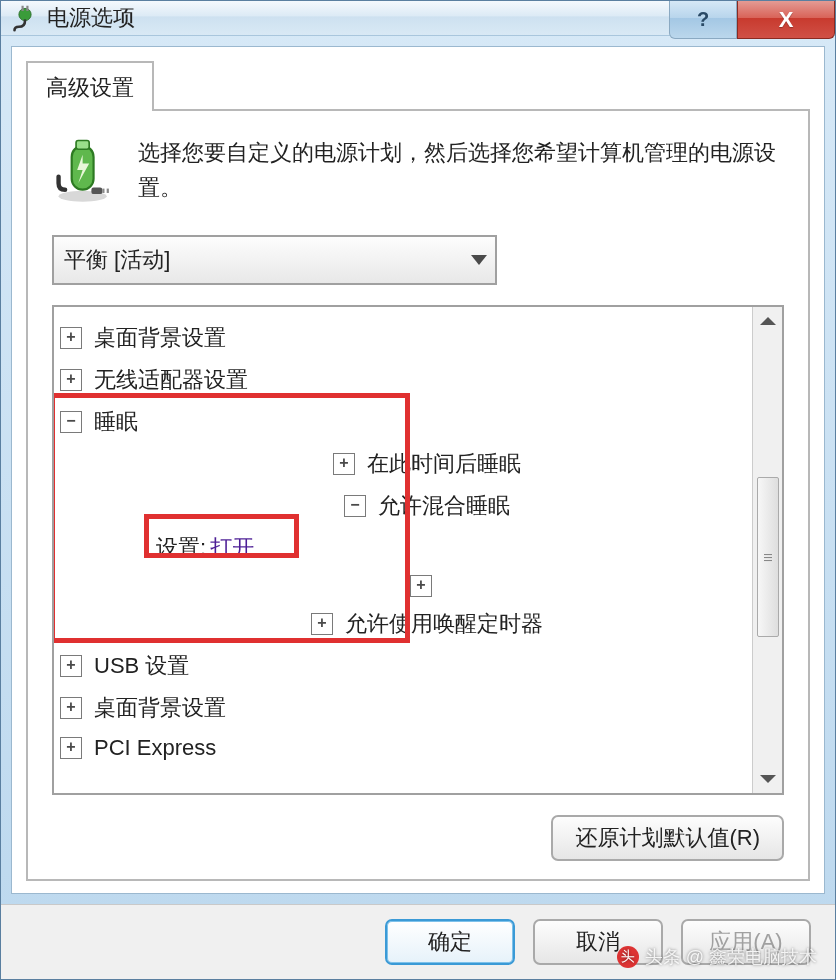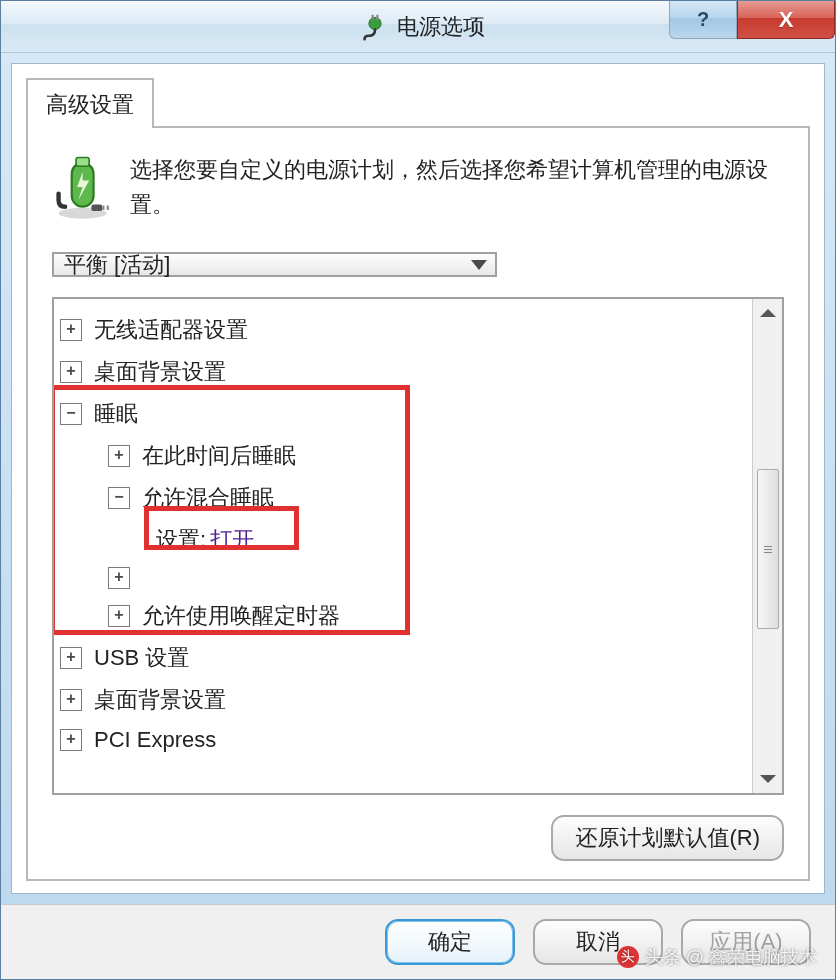--- a/index.html
+++ b/index.html
@@ -14,28 +14,27 @@
   .window {
     width: 836px;
     height: 980px;
     background: linear-gradient(to bottom, #d7e9f7 0%, #bcd8ee 100%);
     border: 1px solid #5a7fa0;
     position: relative;
     display: flex;
     flex-direction: column;
   }
   .titlebar {
-    height: 52px;
+    height: 35px;
     background: linear-gradient(to bottom, #f4f9fd 0%, #dceaf5 45%, #cde1f0 46%, #d9e9f5 100%);
     display: flex;
     align-items: center;
     padding: 0 0 0 10px;
     border-bottom: 1px solid #a9c6dd;
     position: relative;
-    justify-content: center;
   }
   .title-icon {
     width: 28px;
     height: 28px;
     margin-right: 8px;
     display: flex;
     align-items: center;
     justify-content: center;
   }
   .title-text {
@@ -107,36 +106,36 @@
     border: 2px solid #b8b8b8;
     background: #fff;
     padding: 24px 24px 18px 24px;
     display: flex;
     flex-direction: column;
     position: relative;
   }
   .intro-row {
     display: flex;
     align-items: flex-start;
-    gap: 8px;
+    gap: 16px;
     margin-bottom: 30px;
   }
   .battery-icon {
     width: 70px;
     height: 70px;
     flex-shrink: 0;
   }
   .intro-text {
     font-size: 22px;
     line-height: 1.6;
     color: #222;
   }
   .plan-select {
     width: 445px;
-    height: 25px;
+    height: 50px;
     background: linear-gradient(to bottom, #fdfdfd 0%, #e8e8e8 100%);
     border: 2px solid #a0a0a0;
     display: flex;
     align-items: center;
     justify-content: space-between;
     padding: 0 8px 0 10px;
     font-size: 22px;
     color: #222;
     margin-bottom: 20px;
   }
@@ -210,39 +209,39 @@
     justify-content: center;
     margin-right: 12px;
     font-size: 16px;
     line-height: 1;
     color: #4a4a4a;
     background: #fff;
     flex-shrink: 0;
   }
   .expander.plus::before { content: "+"; font-weight: bold; position: relative; top: -1px;}
   .expander.minus::before { content: "−"; font-weight: bold; position: relative; top: -1px;}
-  .indent-1 { padding-left: 48px; }
+  .indent-1 { padding-left: 48px; justify-content: center; }
   .indent-2 { padding-left: 96px; }
   .highlight-box {
     border: 5px solid #e03030;
     position: absolute;
     pointer-events: none;
   }
   .setting-value {
     color: #4c1d95;
     margin-left: 4px;
   }
   .restore-row {
     display: flex;
     justify-content: flex-end;
   }
   .btn {
     background: linear-gradient(to bottom, #fdfdfd 0%, #e6e6e6 100%);
     border: 2px solid #a9a9a9;
-    border-radius: 13px;
+    border-radius: 7px;
     font-size: 22px;
     padding: 6px 22px;
     color: #222;
     font-family: inherit;
   }
   .btn:disabled {
     color: #a0a0a0;
   }
   .bottom-buttons {
     display: flex;
@@ -331,26 +330,26 @@
       <div class="plan-select">
         <span>平衡 [活动]</span>
         <span class="dropdown-arrow"></span>
       </div>
 
       <div class="tree-container">
         <div class="tree-scroll" style="position:relative;">
 
           <div class="tree-item">
             <span class="expander plus"></span>
+            <span>桌面背景设置</span>
+          </div>
+
+          <div class="tree-item">
+            <span class="expander plus"></span>
             <span>无线适配器设置</span>
-          </div>
-
-          <div class="tree-item">
-            <span class="expander plus"></span>
-            <span>桌面背景设置</span>
           </div>
 
           <div class="tree-item">
             <span class="expander minus"></span>
             <span>睡眠</span>
           </div>
 
           <div class="tree-item indent-1">
             <span class="expander plus"></span>
             <span>在此时间后睡眠</span>

